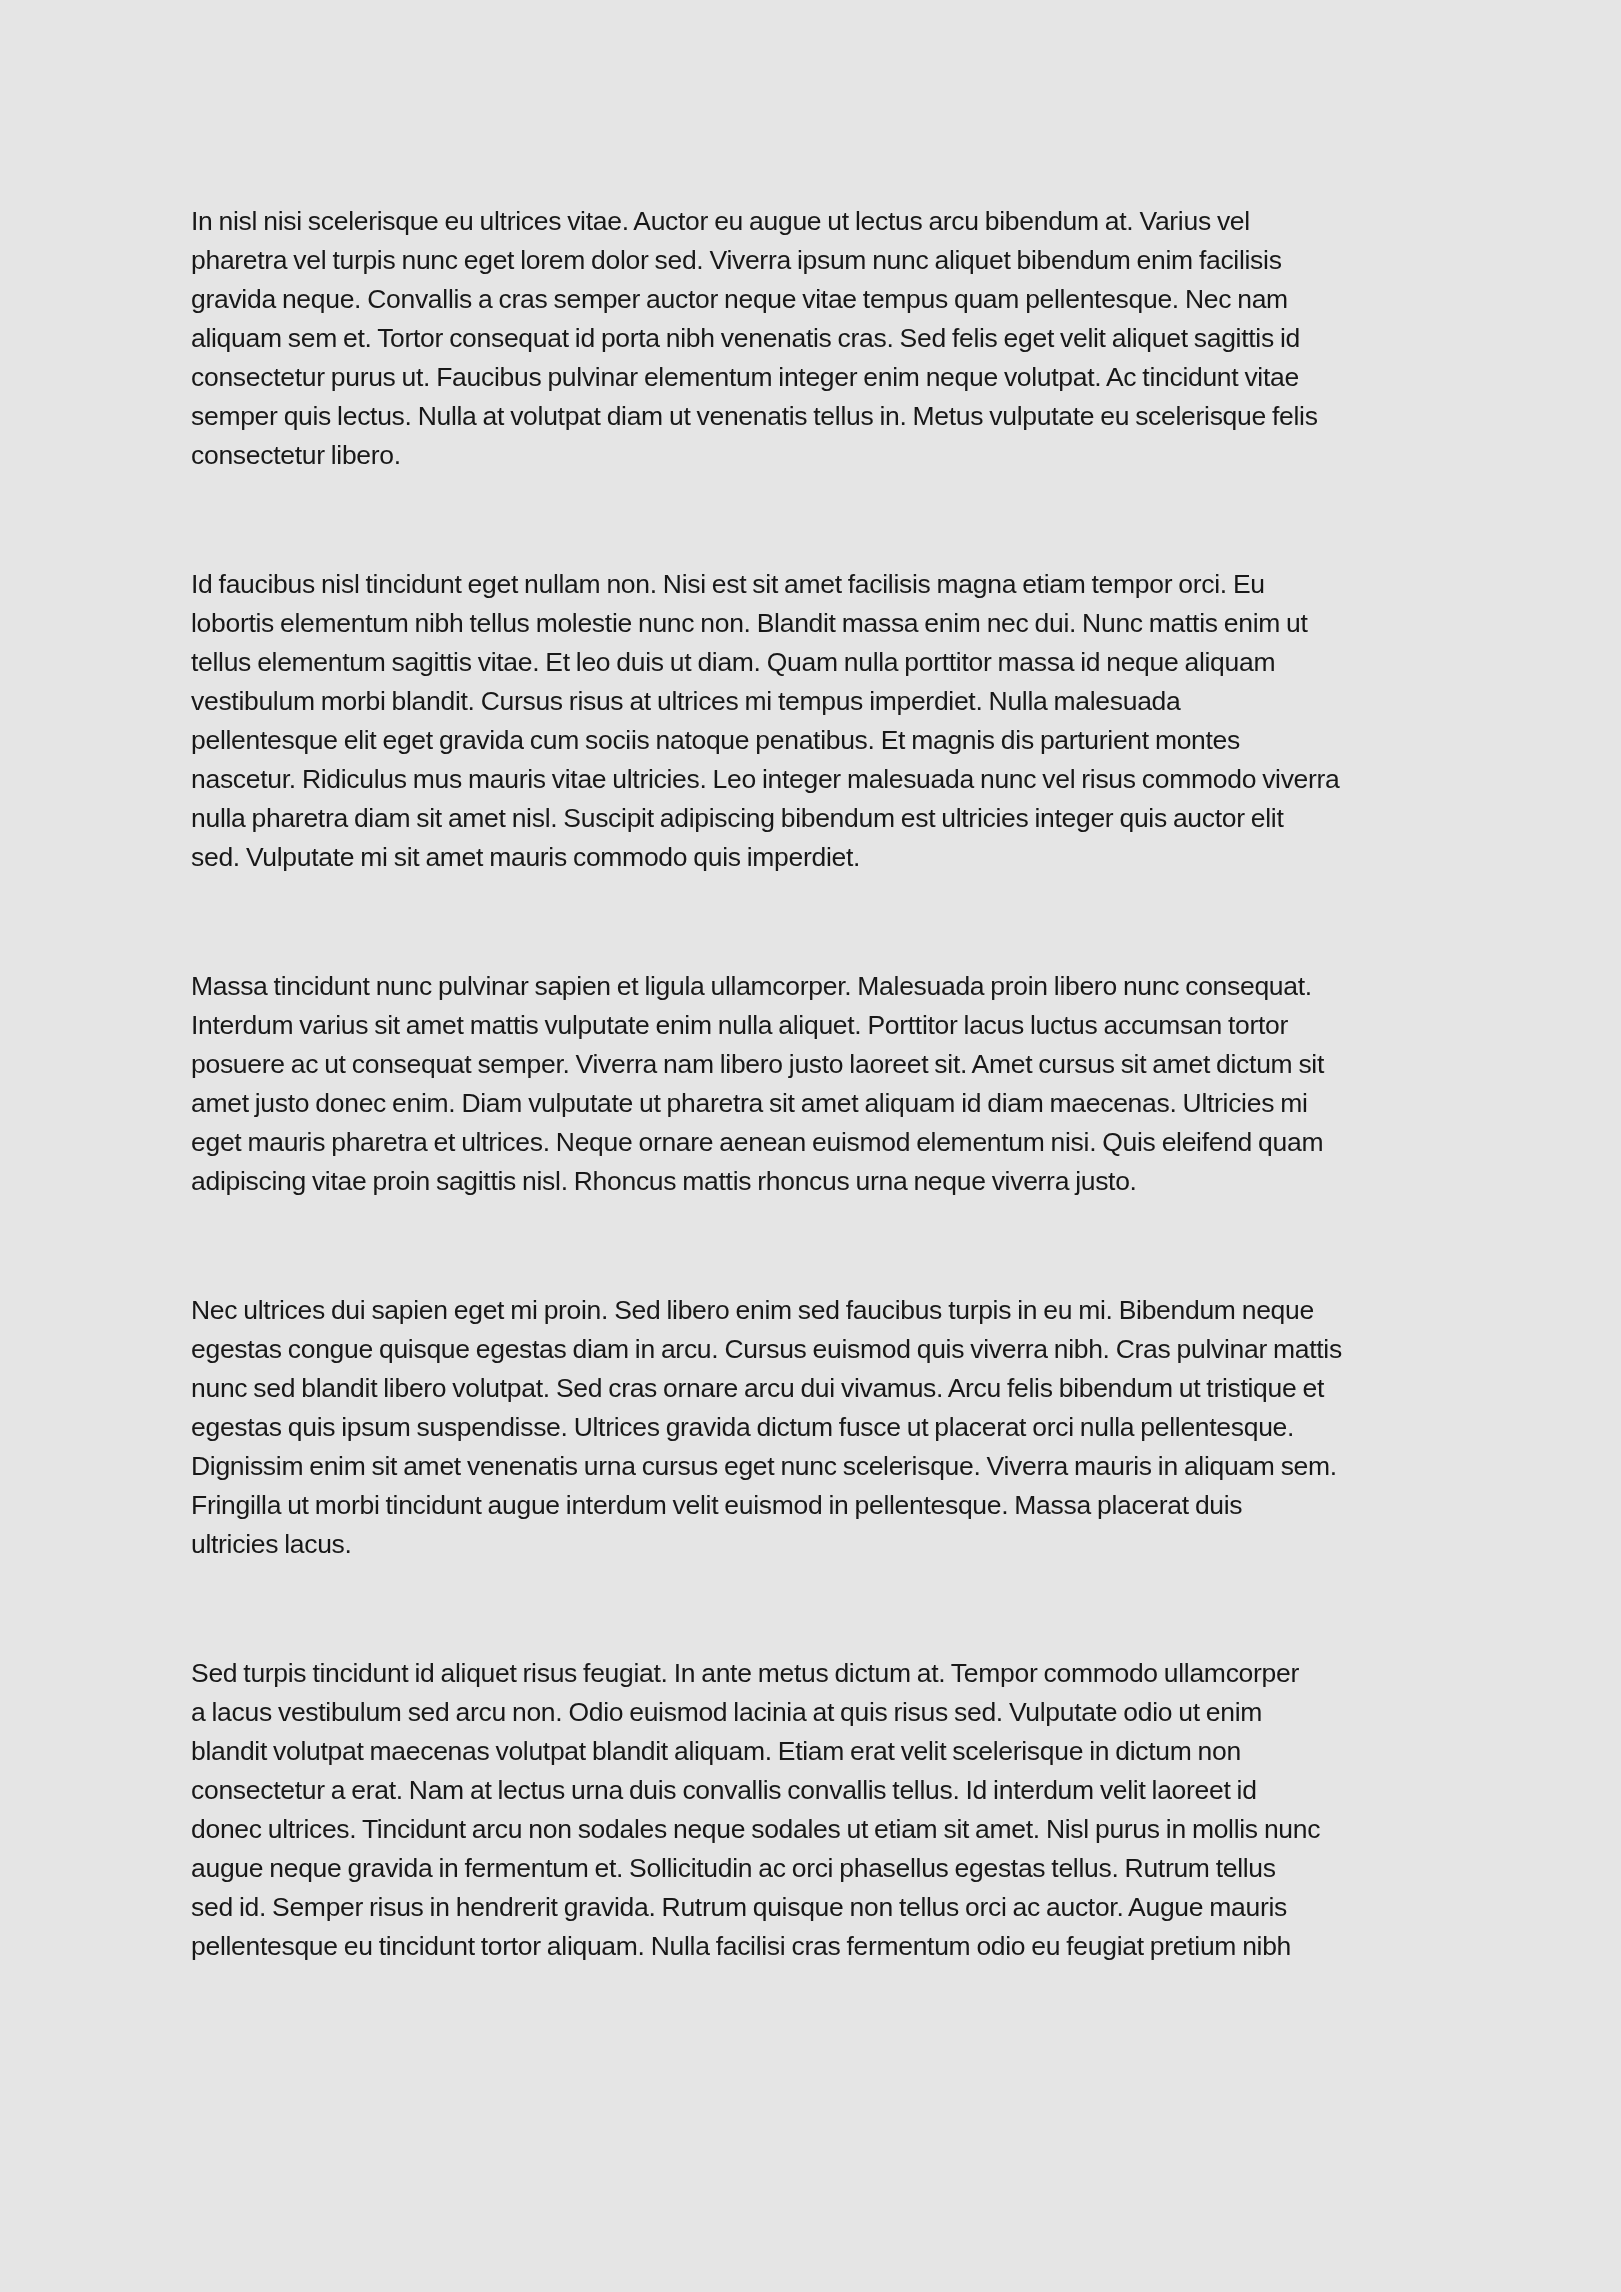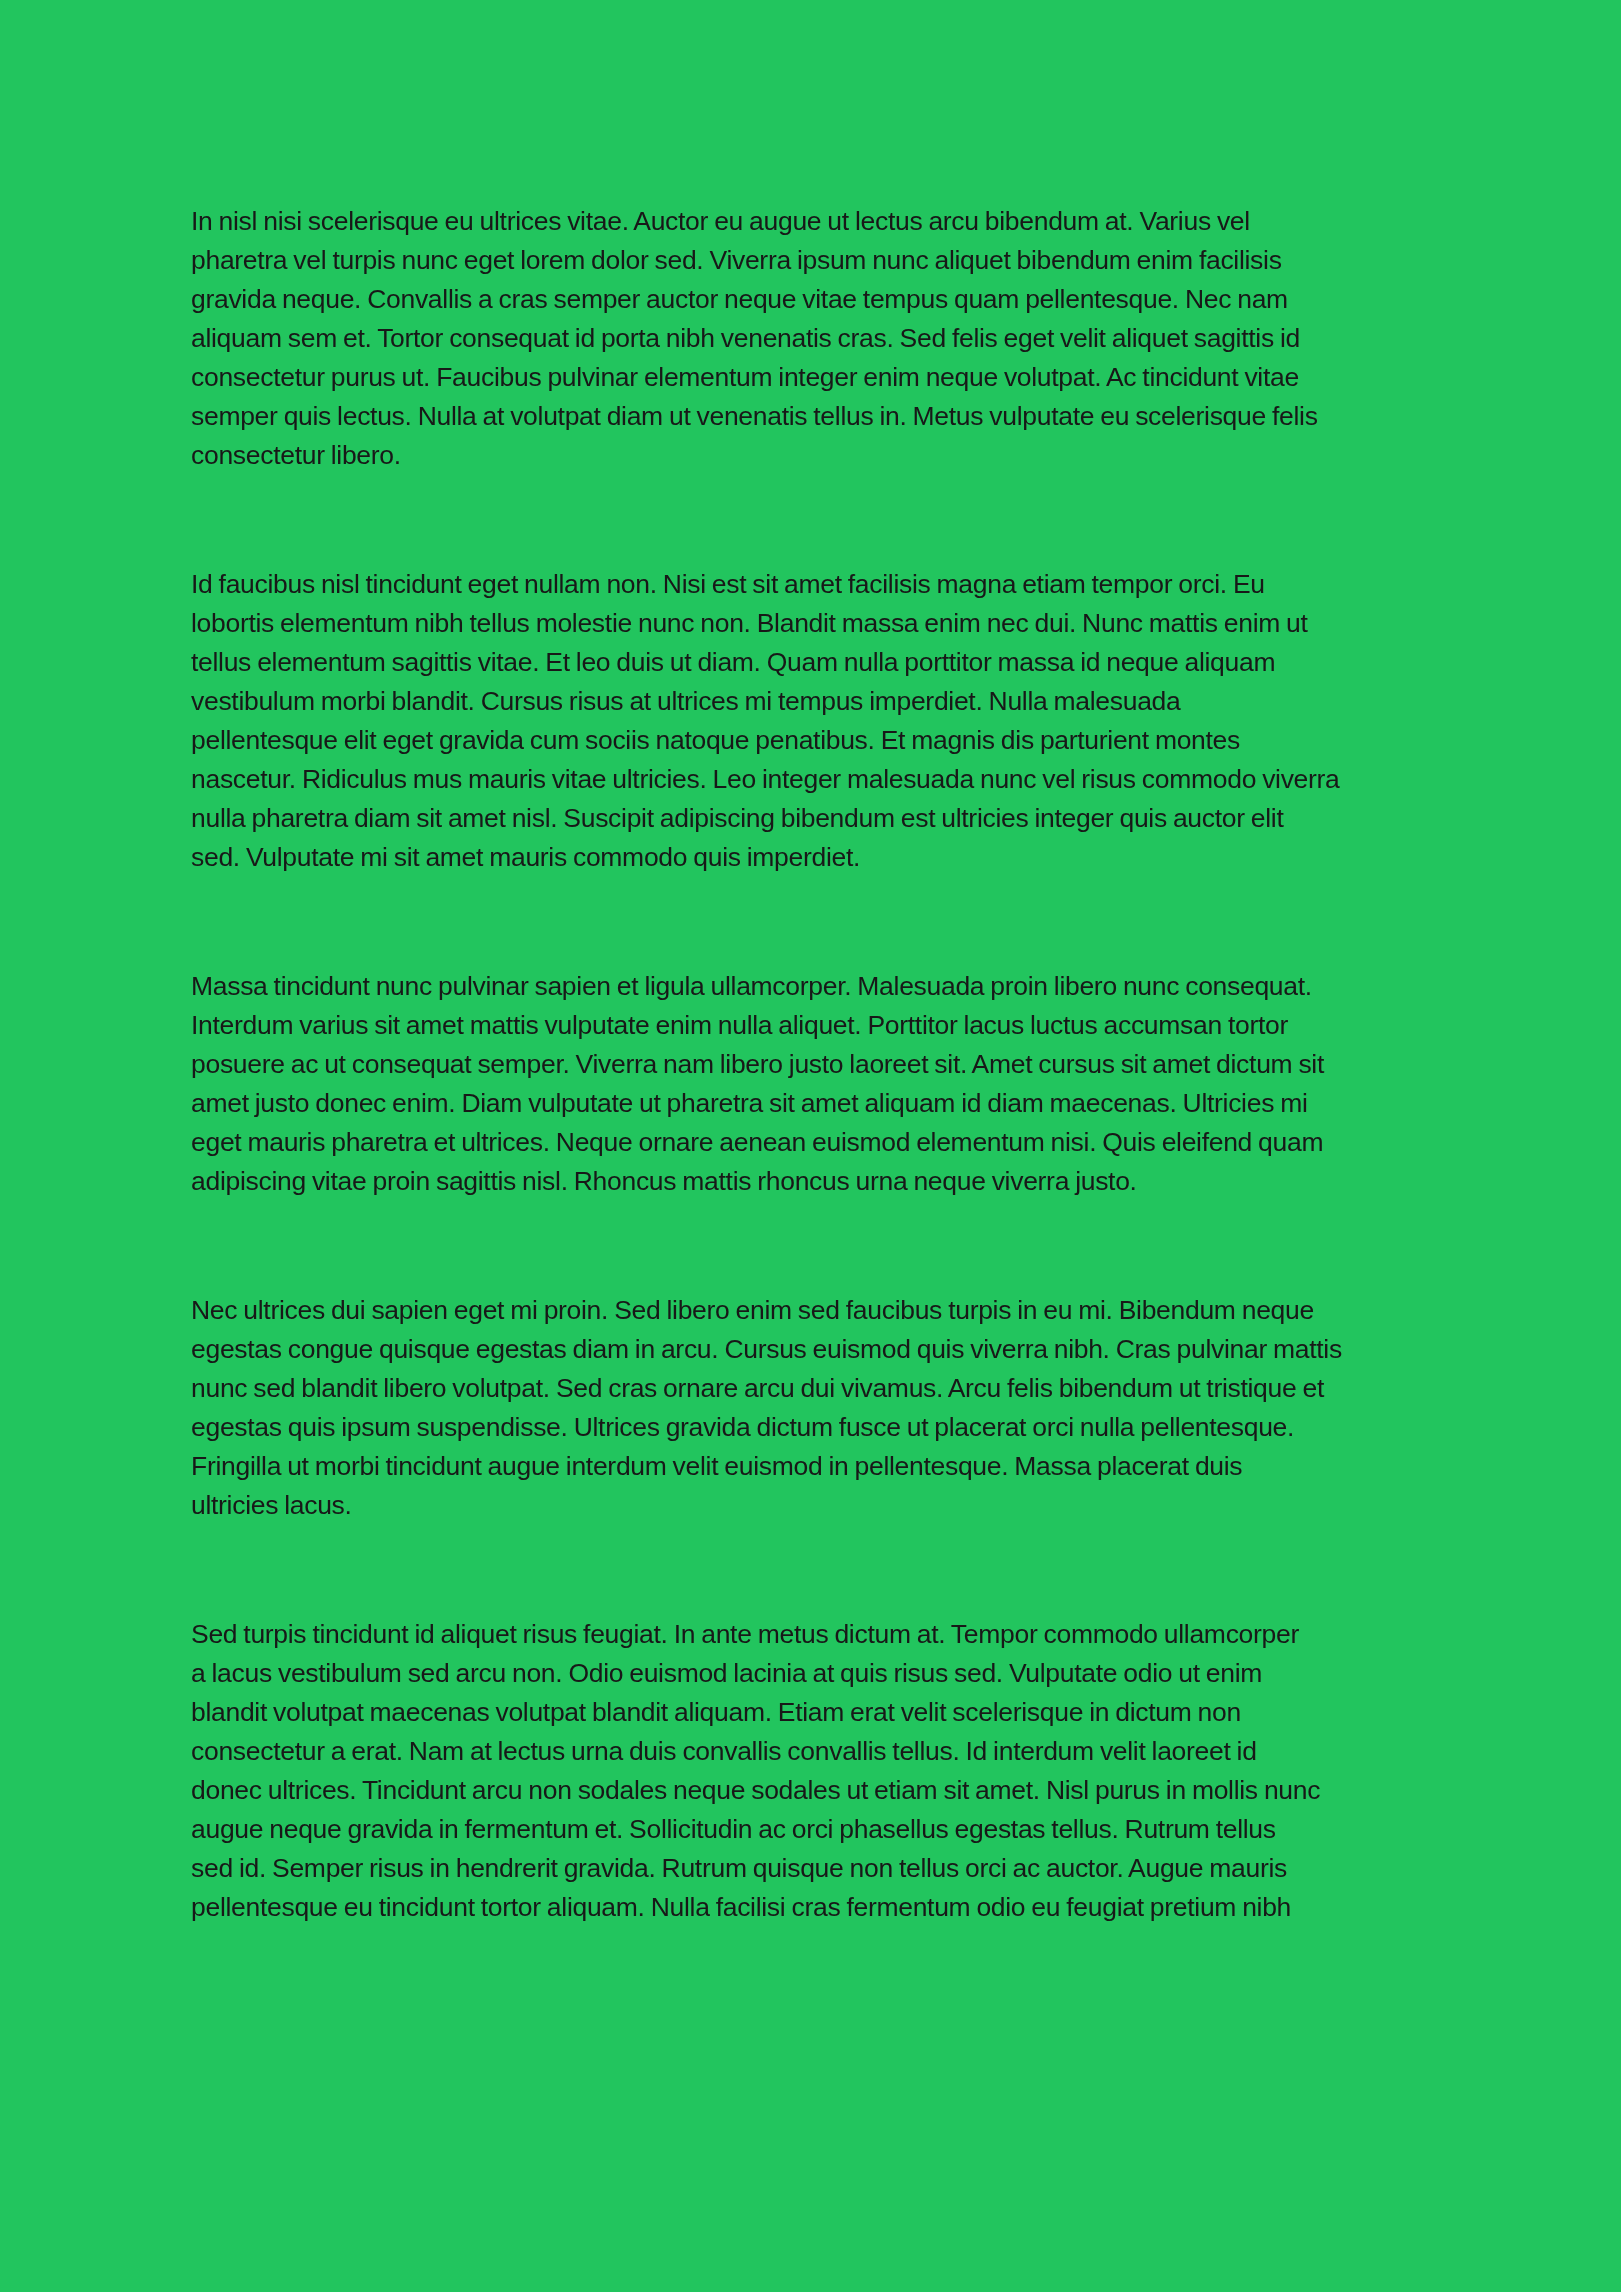--- a/index.html
+++ b/index.html
@@ -1,21 +1,21 @@
 <!DOCTYPE html>
 <html><head>
 <meta charset="utf-8">
 <style>
   * { margin: 0; padding: 0; box-sizing: border-box; }
   html, body { background: #ffffff; }
   .page {
     position: relative;
     width: 1621px;
     height: 2293px;
-    background: #22c55e;
+    background: #e5e5e5;
     overflow: hidden;
     font-family: "Liberation Sans", sans-serif;
     color: #181818;
   }
   .text-body {
     position: absolute;
     left: 191px;
     top: 202px;
     width: 1245px;
   }
@@ -60,20 +60,21 @@
         <div class="line">posuere ac ut consequat semper. Viverra nam libero justo laoreet sit. Amet cursus sit amet dictum sit</div>
         <div class="line">amet justo donec enim. Diam vulputate ut pharetra sit amet aliquam id diam maecenas. Ultricies mi</div>
         <div class="line">eget mauris pharetra et ultrices. Neque ornare aenean euismod elementum nisi. Quis eleifend quam</div>
         <div class="line">adipiscing vitae proin sagittis nisl. Rhoncus mattis rhoncus urna neque viverra justo.</div>
       </div>
       <div class="paragraph">
         <div class="line">Nec ultrices dui sapien eget mi proin. Sed libero enim sed faucibus turpis in eu mi. Bibendum neque</div>
         <div class="line">egestas congue quisque egestas diam in arcu. Cursus euismod quis viverra nibh. Cras pulvinar mattis</div>
         <div class="line">nunc sed blandit libero volutpat. Sed cras ornare arcu dui vivamus. Arcu felis bibendum ut tristique et</div>
         <div class="line">egestas quis ipsum suspendisse. Ultrices gravida dictum fusce ut placerat orci nulla pellentesque.</div>
+        <div class="line">Dignissim enim sit amet venenatis urna cursus eget nunc scelerisque. Viverra mauris in aliquam sem.</div>
         <div class="line">Fringilla ut morbi tincidunt augue interdum velit euismod in pellentesque. Massa placerat duis</div>
         <div class="line">ultricies lacus.</div>
       </div>
       <div class="paragraph">
         <div class="line">Sed turpis tincidunt id aliquet risus feugiat. In ante metus dictum at. Tempor commodo ullamcorper</div>
         <div class="line">a lacus vestibulum sed arcu non. Odio euismod lacinia at quis risus sed. Vulputate odio ut enim</div>
         <div class="line">blandit volutpat maecenas volutpat blandit aliquam. Etiam erat velit scelerisque in dictum non</div>
         <div class="line">consectetur a erat. Nam at lectus urna duis convallis convallis tellus. Id interdum velit laoreet id</div>
         <div class="line">donec ultrices. Tincidunt arcu non sodales neque sodales ut etiam sit amet. Nisl purus in mollis nunc</div>
         <div class="line">augue neque gravida in fermentum et. Sollicitudin ac orci phasellus egestas tellus. Rutrum tellus</div>

